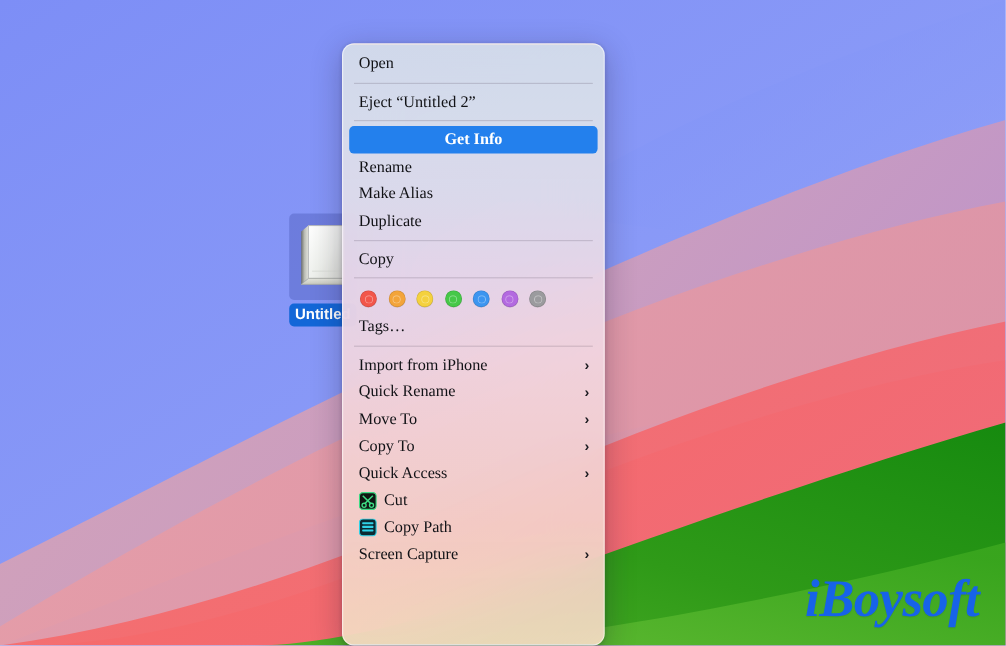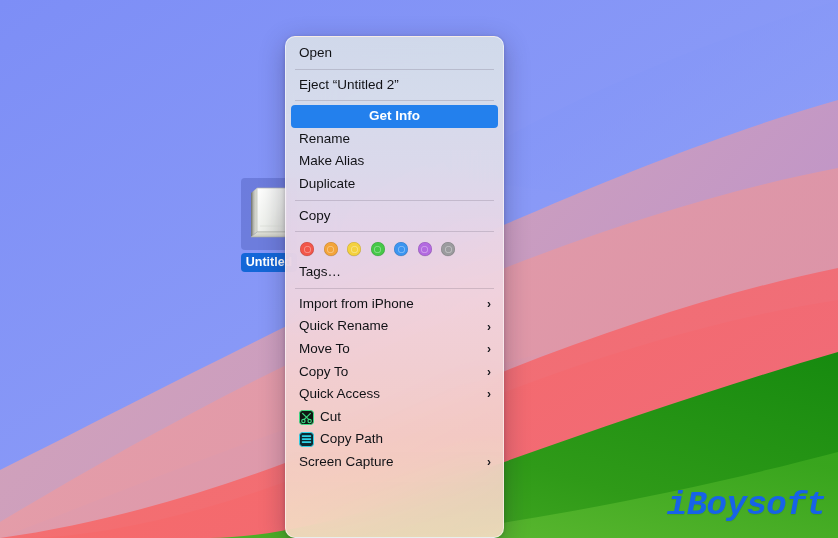--- a/index.html
+++ b/index.html
@@ -93,21 +93,21 @@
     white-space: nowrap;
     display: flex;
     align-items: center;
   }
   .menu-item.selected {
     background: #2380ed;
     color: #ffffff;
     font-weight: 600;
     justify-content: center;
   }
-  .menu-item .label { flex: 0 0 auto; }
+  .menu-item .label { flex: 0 0 auto; font-family: Liberation Serif, serif; }
   .menu-item .chev {
     position: absolute;
     right: 7px; top: 50%;
     transform: translateY(-50%);
     font-size: 12px;
     font-weight: 700;
     color: #1a1a1f;
     line-height: 1;
   }
   .sep {
@@ -144,23 +144,23 @@
     flex: 0 0 auto;
     border-radius: 3px;
     display: inline-block;
     position: relative;
   }
   .gicon svg { display:block; width:15px; height:15px; }
 
   
   #watermark {
     position: absolute;
-    right: 12px; bottom: 14px;
-    font-family: Liberation Mono, monospace;
-    font-size: 34px;
+    right: 22px; bottom: 14px;
+    font-family: Liberation Serif, serif;
+    font-size: 44px;
     font-weight: 700;
     font-style: italic;
     color: #1763e8;
     letter-spacing: -0.5px;
     z-index: 5;
     text-shadow: 0 1px 1px rgba(0,0,0,0.08);
   }
 </style>
 </head>
 <body>

